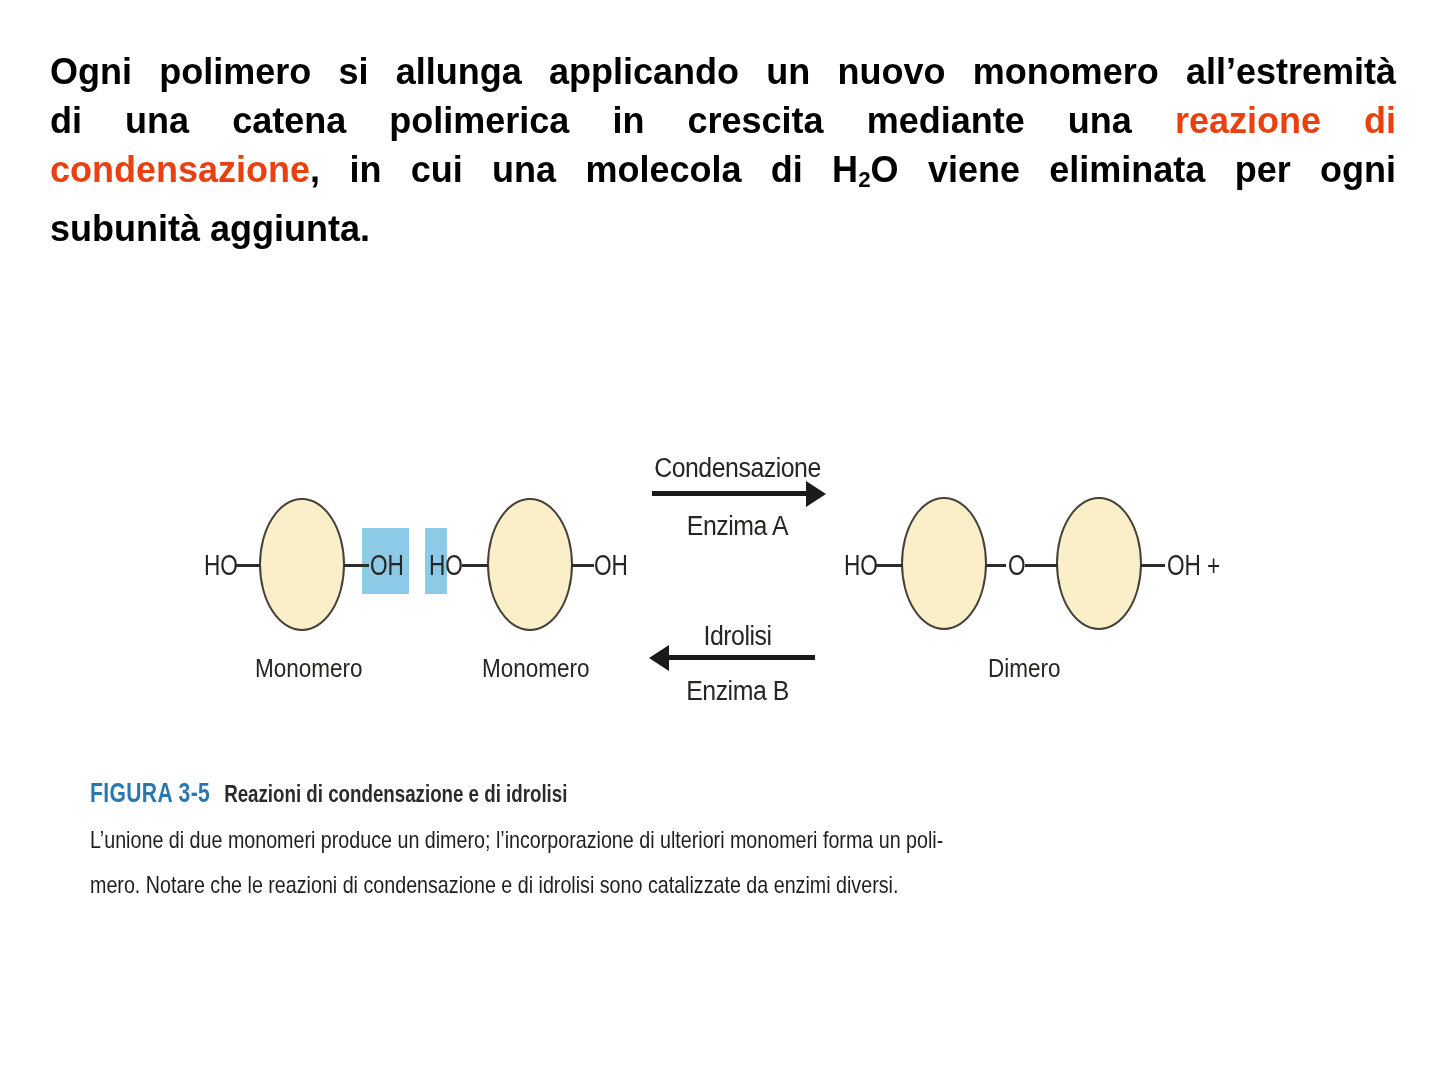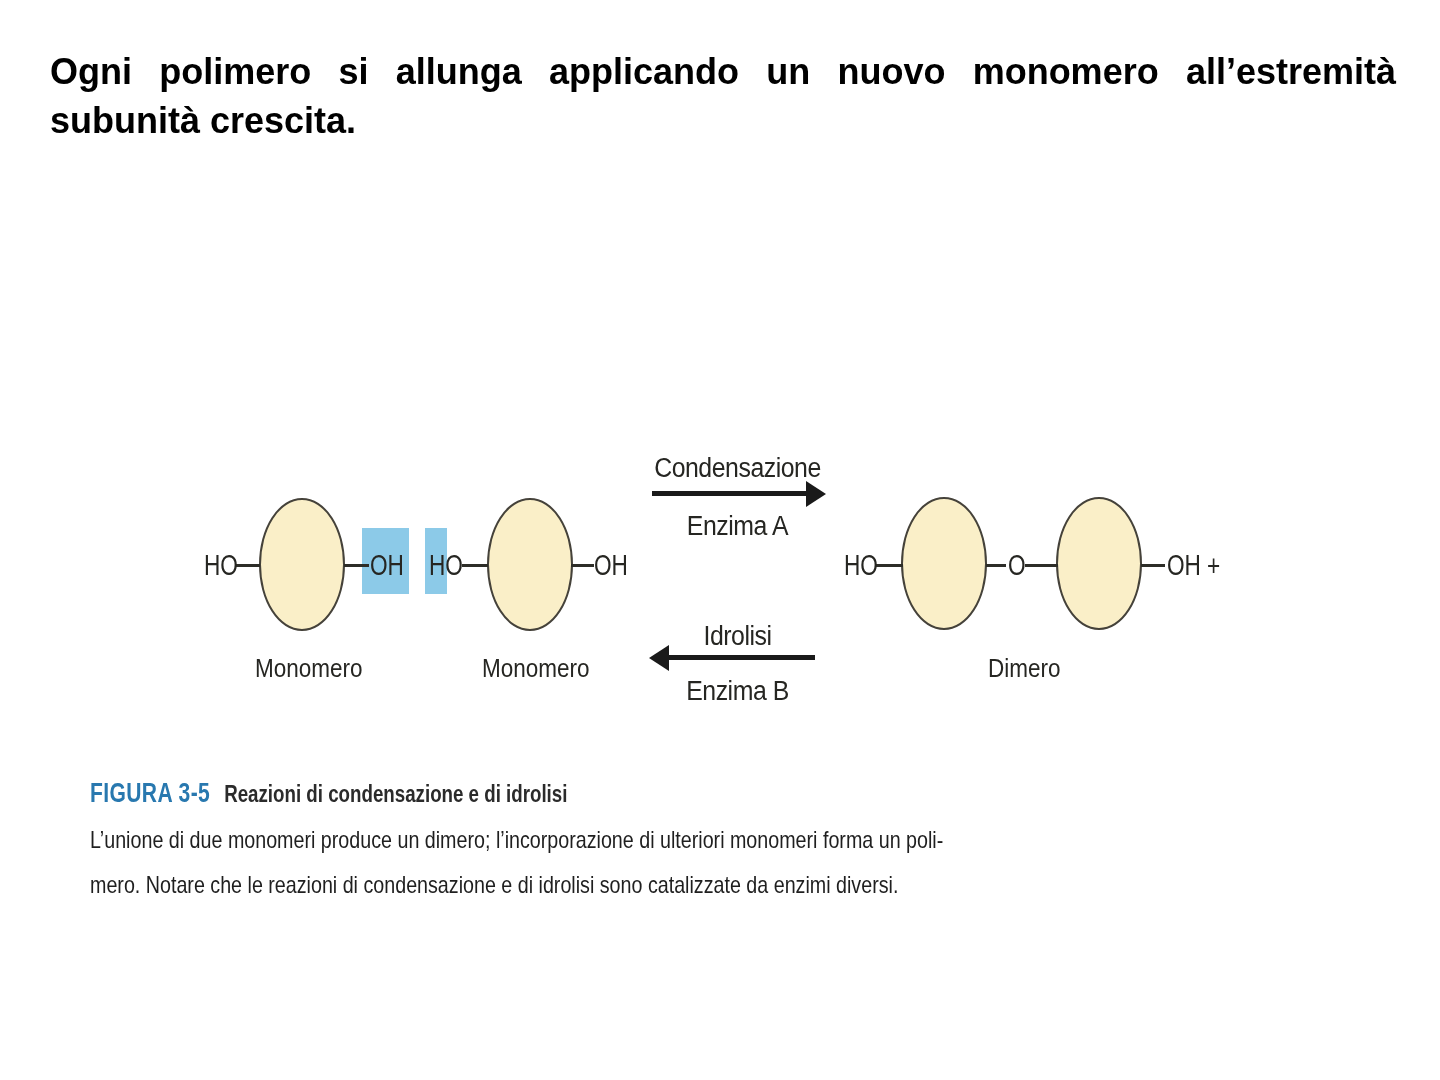--- a/index.html
+++ b/index.html
@@ -87,21 +87,23 @@
     transform:scaleX(0.82);transform-origin:left center;white-space:nowrap;
   }
 </style>
 </head>
 <body>
 
 <div class="slide">
 
   <div class="intro" id="intro">
       <div class="iline just"><span>Ogni polimero si allunga applicando un nuovo monomero all’estremità</span></div>
-      <div class="iline"><span>subunità crescita.</span></div>
+      <div class="iline just"><span>di una catena polimerica in crescita mediante una </span><span class="accent">reazione di</span></div>
+      <div class="iline just"><span class="accent">condensazione</span><span>, in cui una molecola di H</span><span class="sub">2</span><span>O viene eliminata per ogni</span></div>
+      <div class="iline"><span>subunità aggiunta.</span></div>
     </div>
 
   <div class="figure">
 
     <div class="hl" style="left:362px;top:528px;width:47px;height:66px;"></div>
     <div class="hl" style="left:425px;top:528px;width:22px;height:66px;"></div>
 
     <div class="ellipse" style="left:259px;top:498px;width:86px;height:133px;"></div>
     <div class="ellipse" style="left:487px;top:498px;width:86px;height:133px;"></div>
     <div class="ellipse" style="left:901px;top:497px;width:86px;height:133px;"></div>

